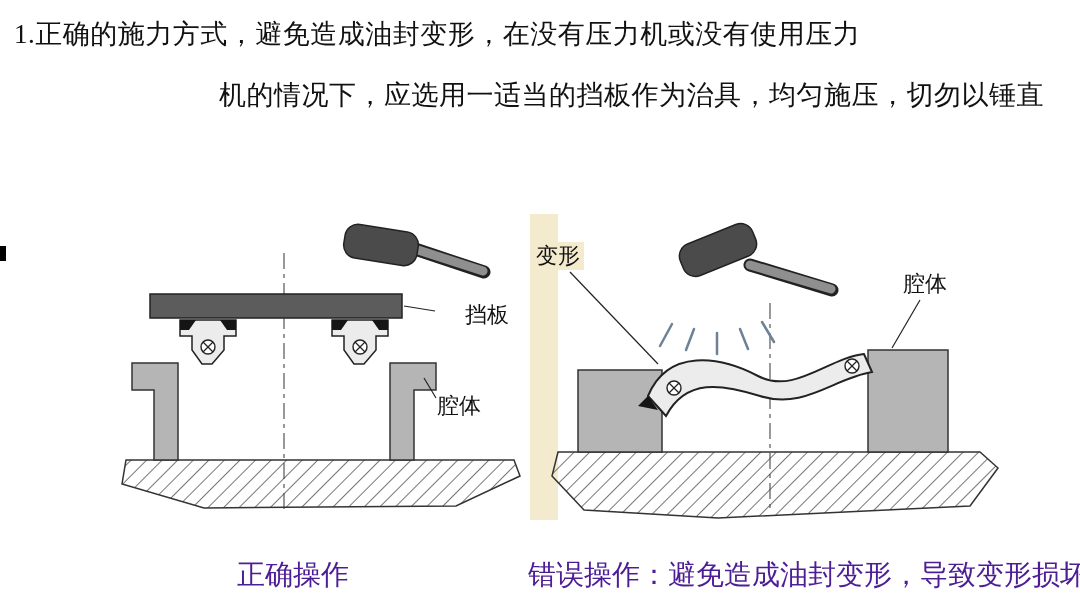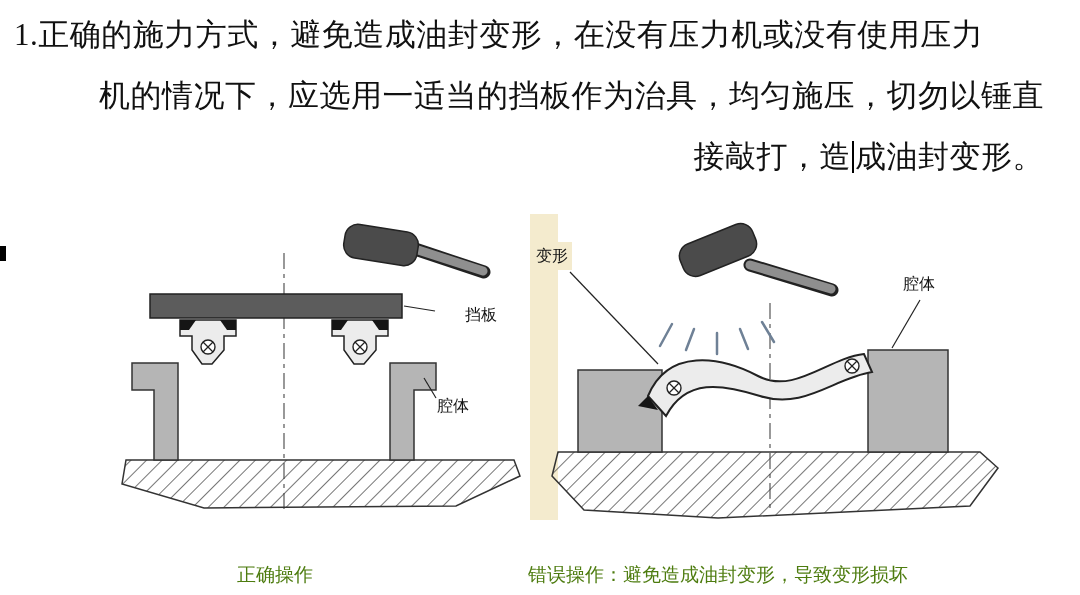--- a/index.html
+++ b/index.html
@@ -7,45 +7,44 @@
   body {
     width:1080px; height:595px;
     font-family:"Liberation Serif","DejaVu Serif",serif;
     color:#111;
   }
   .page { position:relative; width:1080px; height:595px; background:#fff; overflow:hidden; }
 
   .edge-mark { position:absolute; left:0; top:246px; width:6px; height:15px; background:#000; }
 
   .paragraph { position:absolute; left:14px; top:4px; width:1030px;
-               font-size:31px; line-height:61px; letter-spacing:0.5px; }
+               font-size:27px; line-height:61px; letter-spacing:0.5px; }
   .pline { white-space:nowrap; }
   .pline.cont { margin-left:27px;text-align:right; }
   .caret { display:inline-block; width:2px; height:32px; background:#000;
            vertical-align:-6px; margin:0 1px; }
 
   .figure { position:absolute; }
   .figure svg { display:block; }
 
-  .fig-label { position:absolute; font-size:16px; line-height:26px; color:#111; white-space:nowrap; }
+  .fig-label { position:absolute; font-size:22px; line-height:26px; color:#111; white-space:nowrap; }
   .fig-label.on-beige { padding:1px 4px; }
 
-  .caption { position:absolute; font-size:19px; line-height:28px; color:#4d7c0f; white-space:nowrap; }
+  .caption { position:absolute; font-size:28px; line-height:28px; color:#4c1d95; white-space:nowrap; }
 </style>
 </head>
 <body>
 
 <div class="page">
 
   <div class="edge-mark"></div>
 
   <div class="paragraph">
     <div class="pline first">1.正确的施力方式，避免造成油封变形，在没有压力机或没有使用压力</div>
     <div class="pline cont">机的情况下，应选用一适当的挡板作为治具，均匀施压，切勿以锤直</div>
-    <div class="pline cont"><span>接敲打，造</span><span class="caret"></span><span>成油封变形。</span></div>
   </div>
 
   <div class="figure" style="left:118px; top:208px;">
     <svg width="405" height="355" viewBox="0 0 405 355">
       <defs>
         <pattern id="hatchL" width="11" height="11" patternUnits="userSpaceOnUse" patternTransform="rotate(45)">
           <line x1="0" y1="0" x2="0" y2="11" stroke="#3a3a3a" stroke-width="1.4"></line>
         </pattern>
         <g id="sealSection">
           <path d="M2,4 H58 V20 H46 V34 L34,48 H24 L14,34 V20 H2 Z" stroke="#222" stroke-width="1.5" fill="#ececec"></path>

